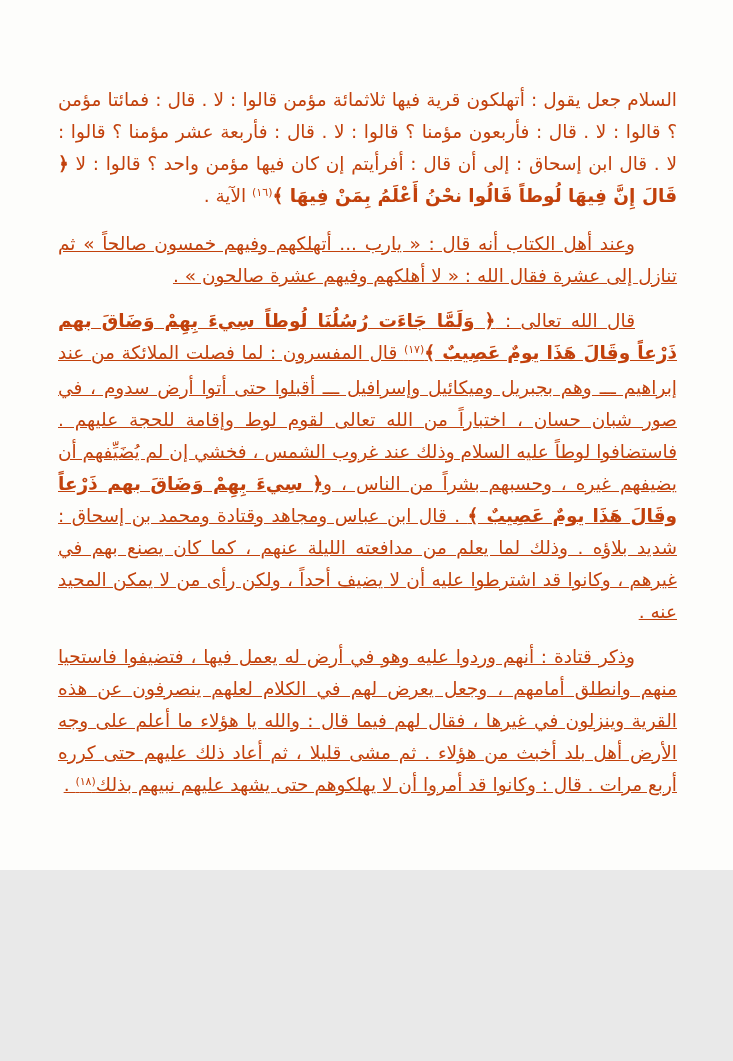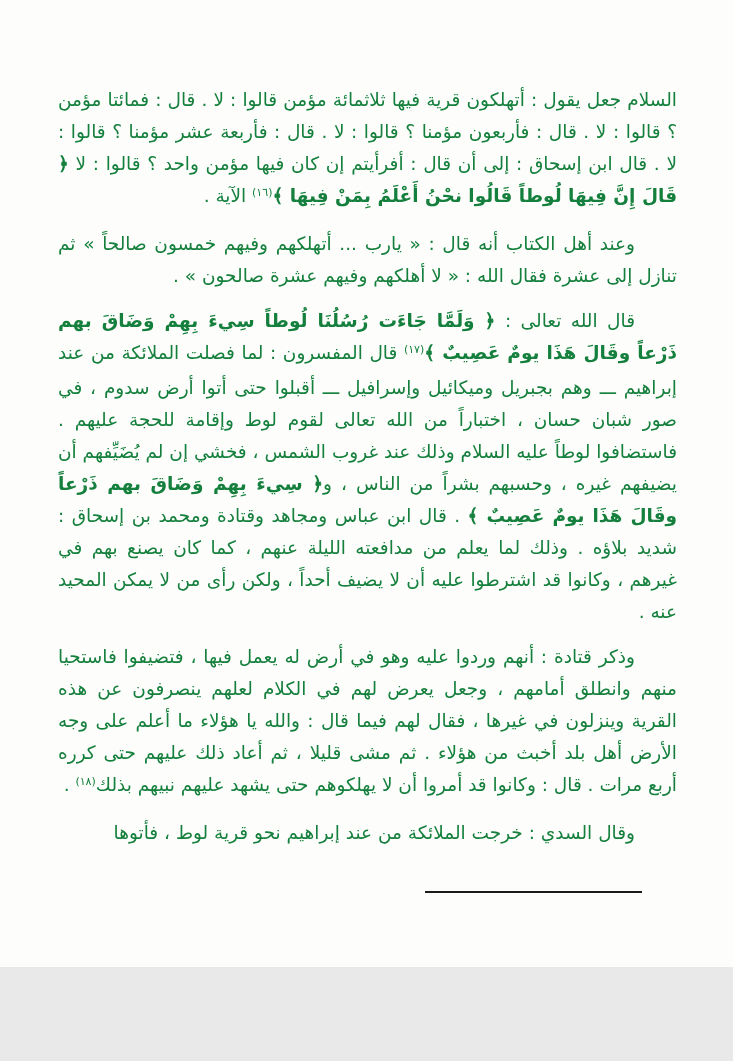--- a/index.html
+++ b/index.html
@@ -1,43 +1,42 @@
 <!DOCTYPE html>
 <html lang="ar" dir="rtl"><head>
 <meta charset="utf-8">
 <style>
   html,body{margin:0;padding:0;background:#e9e9e9;}
   .page{
-    width:733px;height:967px;position:relative;margin:0 auto;
-    background:#fdfdfb;color:#15803d;overflow:hidden;
+    width:733px;height:870px;position:relative;margin:0 auto;
+    background:#fdfdfb;color:#c2410c;overflow:hidden;
     font-family:"DejaVu Sans",sans-serif;direction:rtl;
   }
   .body-text{position:absolute;top:84px;right:56px;left:58px;}
   .para{margin:0;font-size:18.5px;line-height:32px;text-align:justify;text-justify:inter-word;}
   .para + .para{margin-top:13px;}
-  .para.indent{text-indent:42px;}
+  .para.indent{text-indent:42px;text-decoration:underline;}
   .run{font-weight:400;}
   .quran{font-weight:700;}
   .ref{font-size:11px;position:relative;top:-6px;font-weight:400;}
   .sep{position:absolute;top:891px;right:91px;width:217px;height:0;border-top:2px solid #1b1b1b;}
   .footnotes{position:absolute;top:899px;right:93px;left:60px;font-size:15px;line-height:30px;text-align:right;}
   .footnote{white-space:nowrap;}
   .page-number{position:absolute;top:994px;left:112px;font-size:12px;font-weight:700;letter-spacing:1px;}
 </style>
 </head>
 <body>
 
 <div class="page">
 
   <main class="body-text" id="paragraphs">
       <p class="para"><span class="run">السلام جعل يقول : أتهلكون قرية فيها ثلاثمائة مؤمن قالوا : لا . قال : فمائتا مؤمن ؟ قالوا : لا . قال : فأربعون مؤمنا ؟ قالوا : لا . قال : فأربعة عشر مؤمنا ؟ قالوا : لا . قال ابن إسحاق : إلى أن قال : أفرأيتم إن كان فيها مؤمن واحد ؟ قالوا : لا </span><span class="quran">﴿ قَالَ إِنَّ فِيهَا لُوطاً قَالُوا نحْنُ أَعْلَمُ بِمَنْ فِيهَا ﴾</span><span class="ref">(١٦)</span><span class="run"> الآية .</span></p>
       <p class="para indent"><span class="run">وعند أهل الكتاب أنه قال : « يارب ... أتهلكهم وفيهم خمسون صالحاً » ثم تنازل إلى عشرة فقال الله : « لا أهلكهم وفيهم عشرة صالحون » .</span></p>
       <p class="para indent"><span class="run">قال الله تعالى : </span><span class="quran">﴿ وَلَمَّا جَاءَت رُسُلُنَا لُوطاً سِيءَ بِهِمْ وَضَاقَ بهم ذَرْعاً وقَالَ هَذَا يومٌ عَصِيبٌ ﴾</span><span class="ref">(١٧)</span><span class="run"> قال المفسرون : لما فصلت الملائكة من عند إبراهيم ـــ وهم بجبريل وميكائيل وإسرافيل ـــ أقبلوا حتى أتوا أرض سدوم ، في صور شبان حسان ، اختباراً من الله تعالى لقوم لوط وإقامة للحجة عليهم . فاستضافوا لوطاً عليه السلام وذلك عند غروب الشمس ، فخشي إن لم يُضَيِّفهم أن يضيفهم غيره ، وحسبهم بشراً من الناس ، و</span><span class="quran">﴿ سِيءَ بِهِمْ وَضَاقَ بهم ذَرْعاً وقَالَ هَذَا يومٌ عَصِيبٌ ﴾</span><span class="run"> . قال ابن عباس ومجاهد وقتادة ومحمد بن إسحاق : شديد بلاؤه . وذلك لما يعلم من مدافعته الليلة عنهم ، كما كان يصنع بهم في غيرهم ، وكانوا قد اشترطوا عليه أن لا يضيف أحداً ، ولكن رأى من لا يمكن المحيد عنه .</span></p>
       <p class="para indent"><span class="run">وذكر قتادة : أنهم وردوا عليه وهو في أرض له يعمل فيها ، فتضيفوا فاستحيا منهم وانطلق أمامهم ، وجعل يعرض لهم في الكلام لعلهم ينصرفون عن هذه القرية وينزلون في غيرها ، فقال لهم فيما قال : والله يا هؤلاء ما أعلم على وجه الأرض أهل بلد أخبث من هؤلاء . ثم مشى قليلا ، ثم أعاد ذلك عليهم حتى كرره أربع مرات . قال : وكانوا قد أمروا أن لا يهلكوهم حتى يشهد عليهم نبيهم بذلك</span><span class="ref">(١٨)</span><span class="run"> .</span></p>
-      <p class="para indent"><span class="run">وقال السدي : خرجت الملائكة من عند إبراهيم نحو قرية لوط ، فأتوها</span></p>
     </main>
 
   <div class="sep"></div>
 
   <div class="footnotes" id="footnotes">
     </div>
 
   <div class="page-number">٢٤٩</div>
 
 </div>

